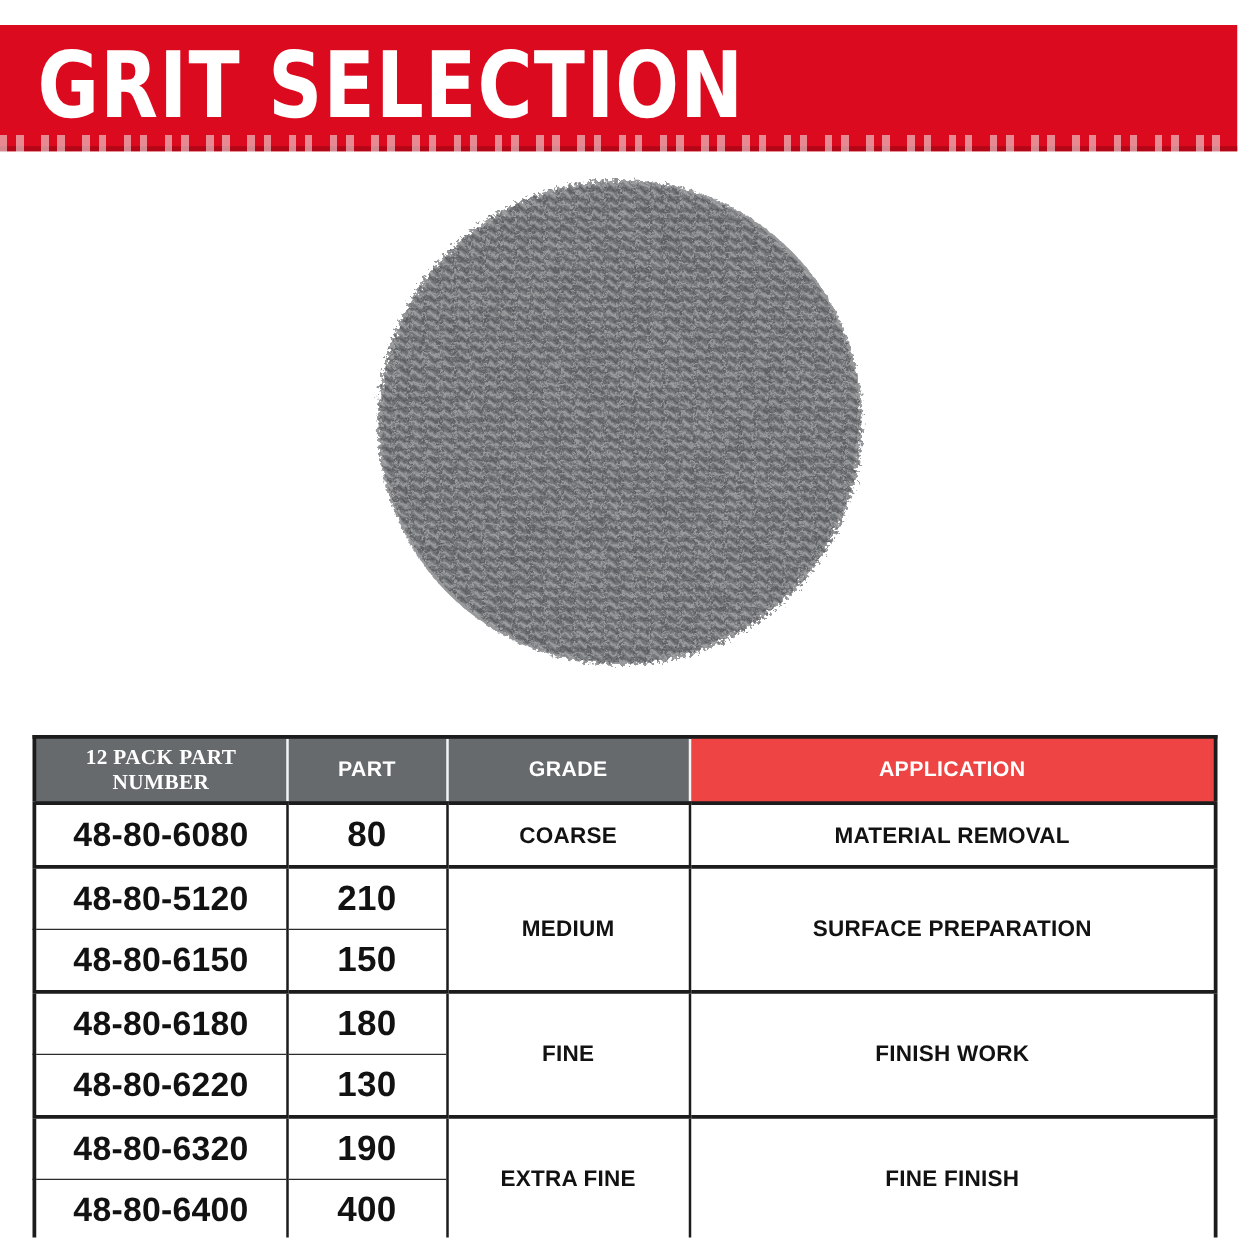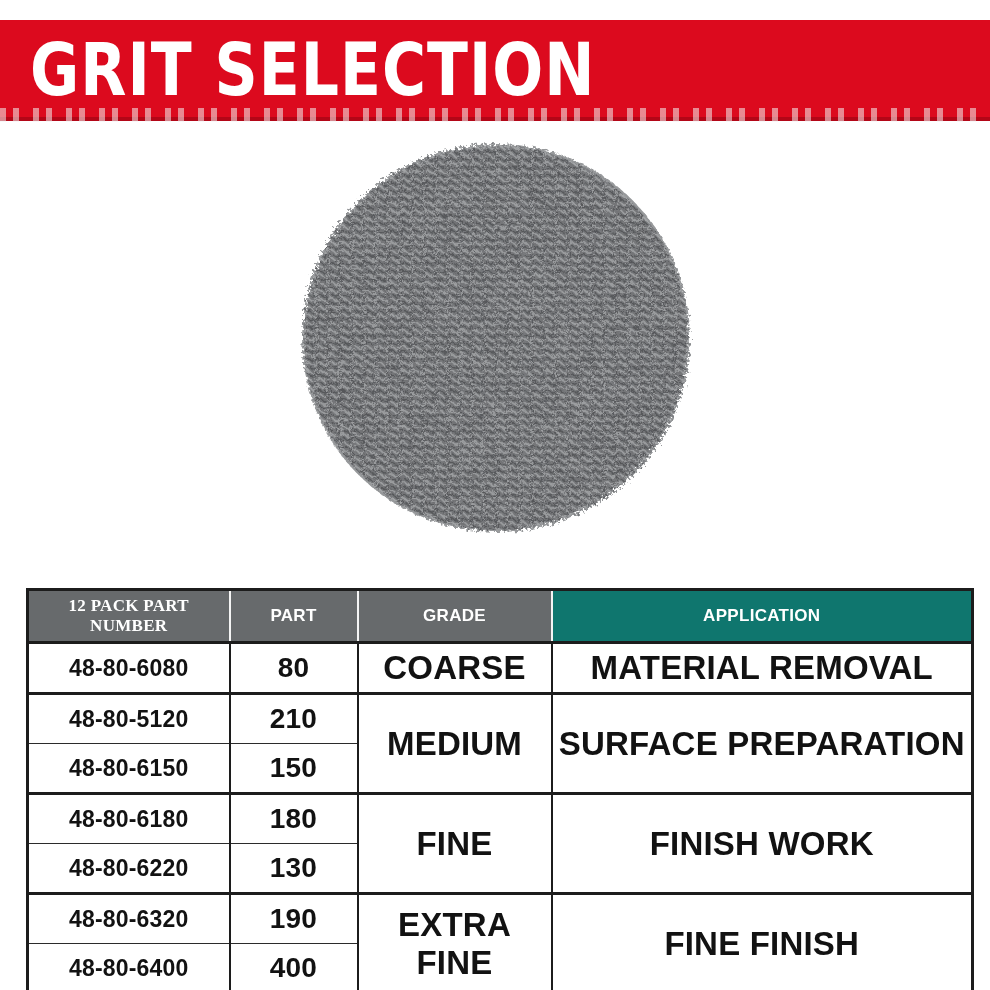--- a/index.html
+++ b/index.html
@@ -57,29 +57,29 @@
     border-right:2px solid #f4f4f4;
     border-bottom:3px solid #1c1c1c;
     padding:2px 6px;
   }
   .grit-table td{
     height:48px;
     text-align:center;
     vertical-align:middle;
     color:#121212;
     font-weight:bold;
-    font-size:33px;
+    font-size:18px;
     letter-spacing:.2px;
     border-left:2px solid #1c1c1c;
     border-right:2px solid #1c1c1c;
     border-top:1.5px solid #2b2b2b;
     padding:0 4px;
     background:#ffffff;
   }
-  .grit-table td.part{font-size:23px;}
+  .grit-table td.part{font-size:27px;}
   .grit-table td.grit{font-size:28px;}
   .grit-table tr.group-start td{border-top:3px solid #1c1c1c;}
   .grit-table td.span2{height:96px;}
 </style>
 </head>
 <body>
 
 <div class="banner" style="background: rgb(220, 10, 30); border-bottom-color: rgb(179, 6, 23);">
   <div class="banner-title">GRIT SELECTION</div>
 </div>
@@ -126,21 +126,21 @@
       <col class="c1">
       <col class="c2">
       <col class="c3">
       <col class="c4">
     </colgroup>
   <thead>
     <tr>
       <th style="background: rgb(103, 106, 108); font-family: Liberation Serif, serif;">12 PACK PART NUMBER</th>
       <th style="background: rgb(103, 106, 108);">PART</th>
       <th style="background: rgb(103, 106, 108);">GRADE</th>
-      <th style="background: #0f766e;">APPLICATION</th>
+      <th style="background: #ef4444;">APPLICATION</th>
     </tr>
   </thead>
   <tbody>
     <tr class="group-start">
       <td class="part">48-80-6080</td>
       <td class="grit">80</td>
       <td class="grade">COARSE</td>
       <td class="app">MATERIAL REMOVAL</td>
     </tr>
     <tr class="group-start">

